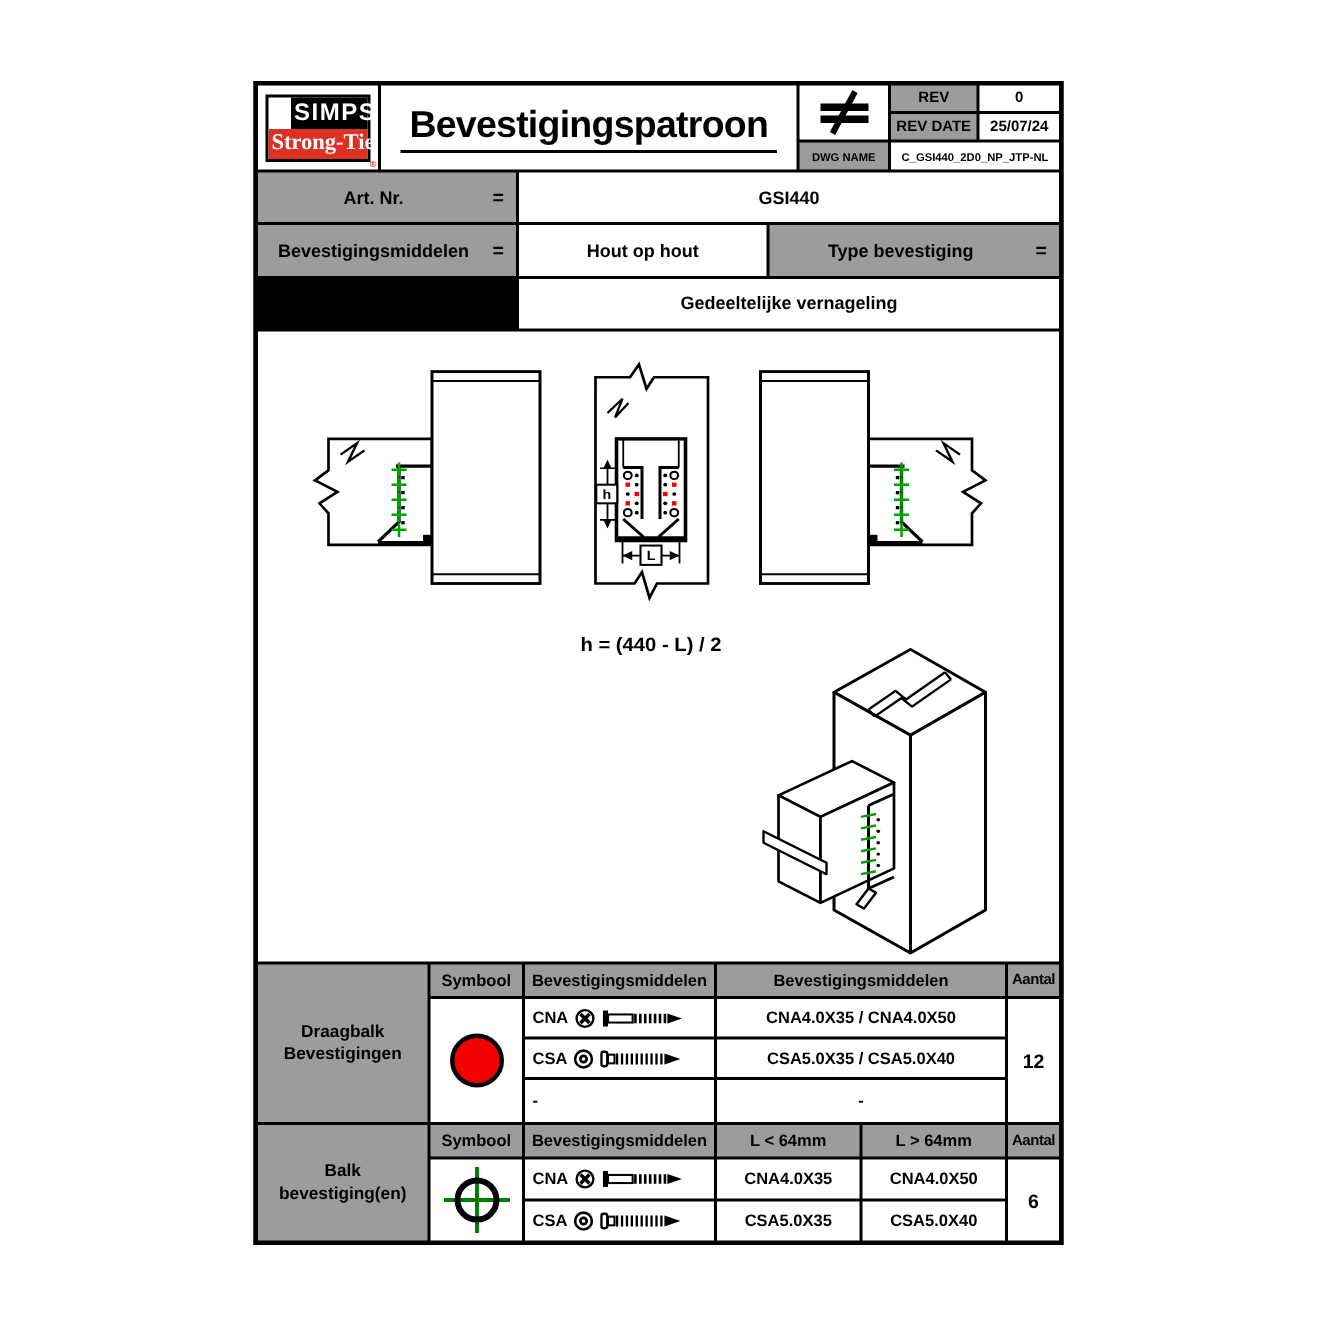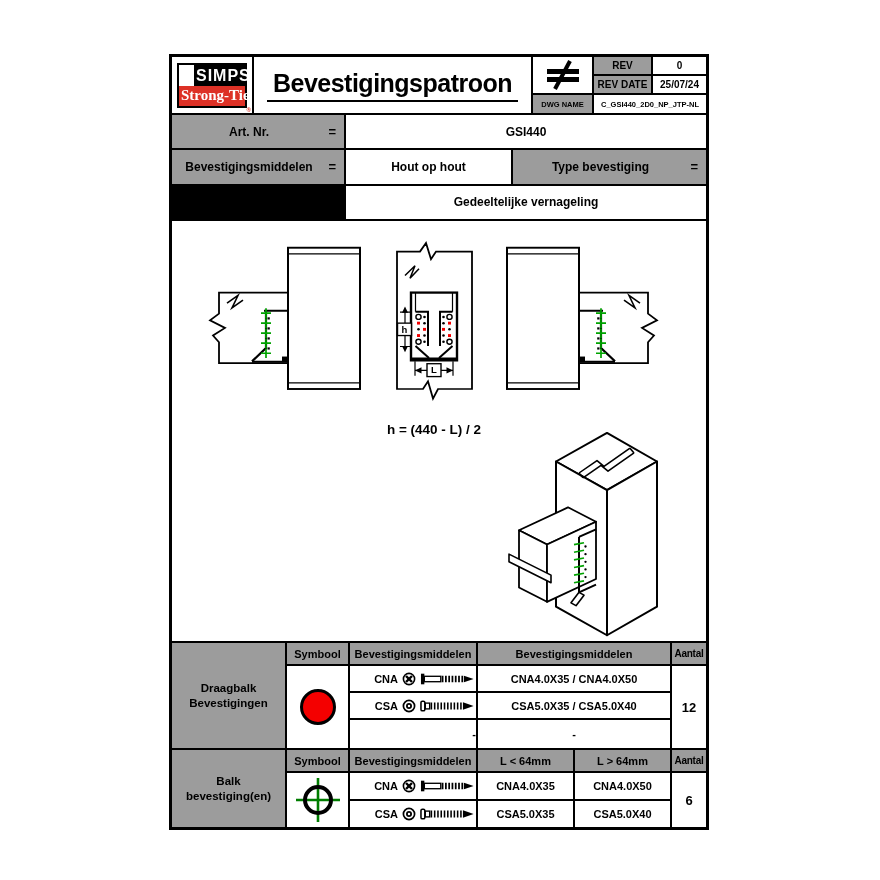--- a/index.html
+++ b/index.html
@@ -47,21 +47,21 @@
         grid-template-rows:21px 25px 25px 1fr; }
   .t2 { height:77px; display:grid; background:#000; gap:2px;
         grid-template-columns:113px 61px 126px 95px 95px 1fr;
         grid-template-rows:21px 26px 1fr; }
   .th { font-size:11px; }
   .th-aantal { font-size:10px; letter-spacing:-0.3px; }
   .td { font-size:11px; }
   .rowlabel { grid-column:1; white-space:normal; text-align:center; font-size:11.5px; line-height:1.3; padding:0 6px; }
   .t1 .rowlabel { grid-row:1/5; }
   .t2 .rowlabel { grid-row:1/4; }
-  .codecell { justify-content:flex-end; padding-left:5px; gap:4px; }
+  .codecell { justify-content:flex-start; padding-left:5px; gap:4px; }
   .code { font-size:11px; }
   .fast-head { width:14px; height:14px; flex:0 0 auto; }
   .fast-side { width:56px; height:14px; flex:0 0 auto; }
   .red-dot { width:36px; height:36px; border-radius:50%; background:#f40000; border:3px solid #000; }
   .aantal-val { font-size:13px; }
 </style>
 </head>
 <body>
 
 <svg width="0" height="0" style="position:absolute" aria-hidden="true">

